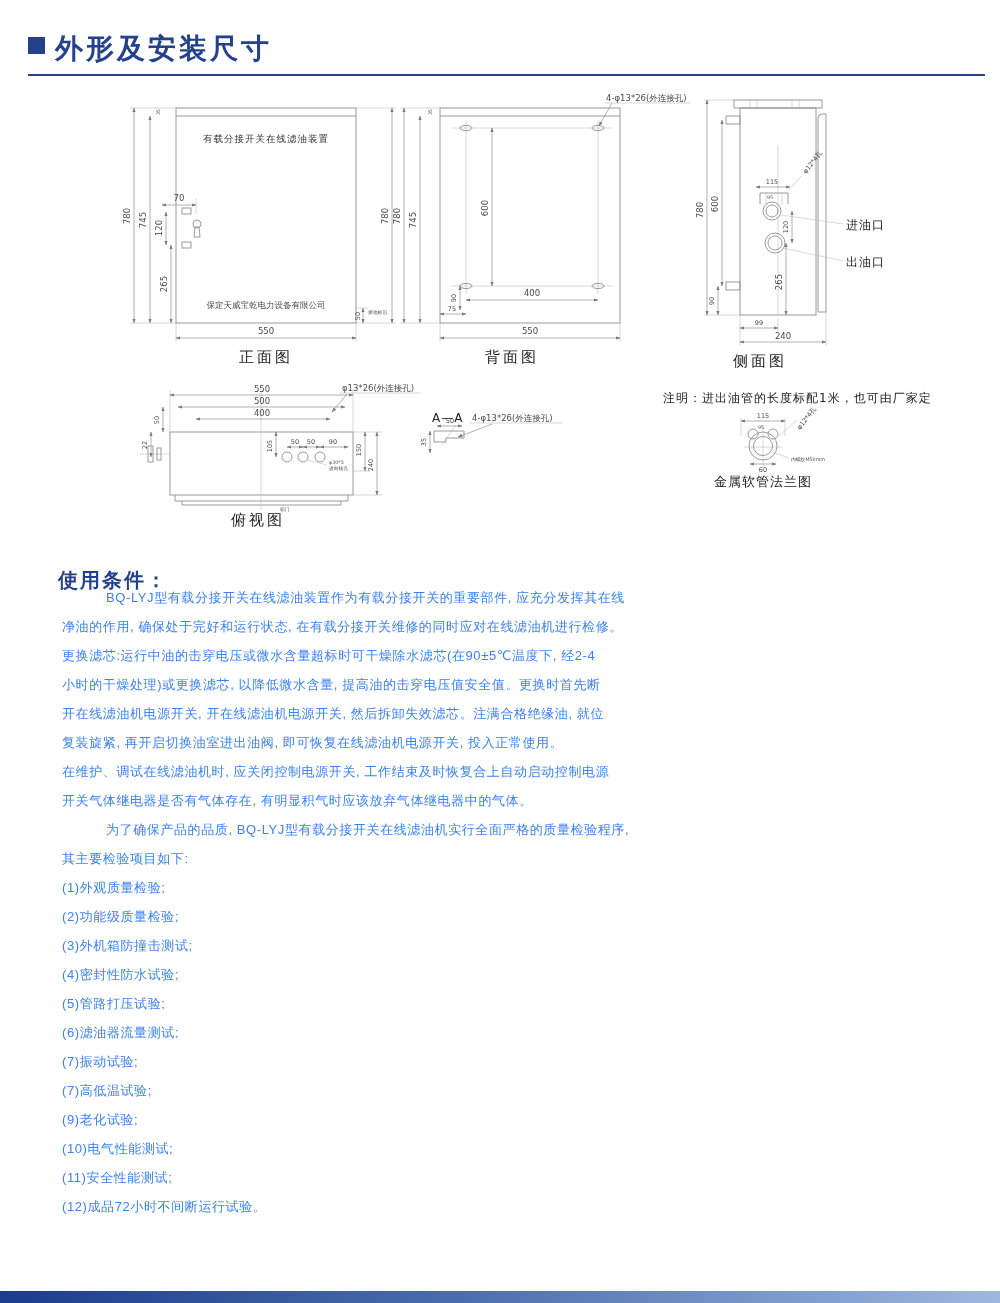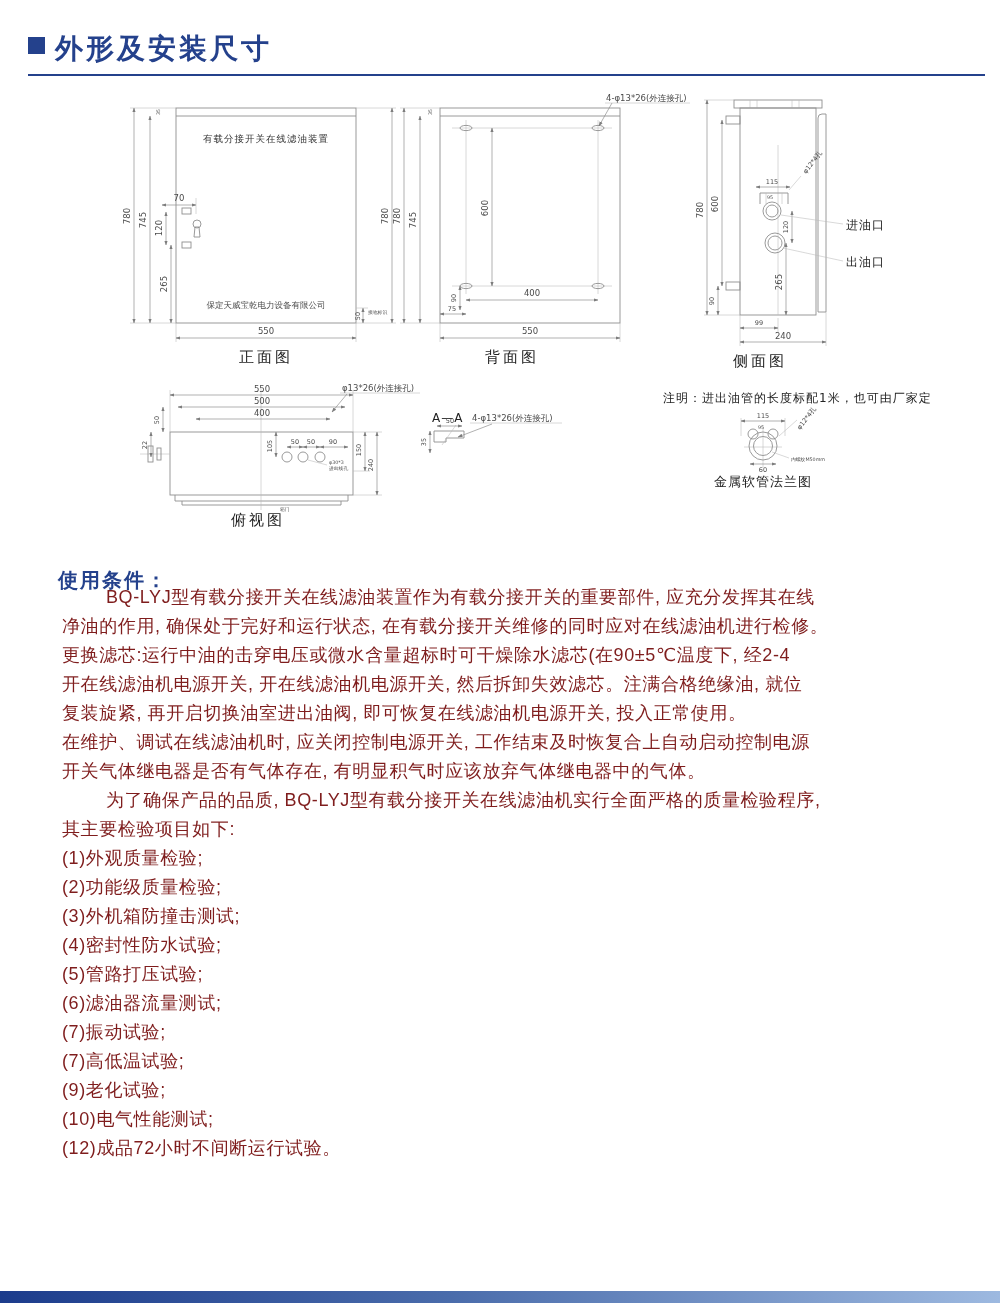--- a/index.html
+++ b/index.html
@@ -3,21 +3,21 @@
 <meta charset="utf-8">
 <style>
   html,body{margin:0;padding:0;background:#fff;}
   body{width:1000px;height:1303px;position:relative;overflow:hidden;
        font-family:"Liberation Sans","DejaVu Sans",sans-serif;color:#111;}
   .hdr-sq{position:absolute;left:28px;top:37px;width:17px;height:17px;background:#24418c;}
   .hdr-title{position:absolute;left:55px;top:30px;font-size:28px;font-weight:bold;color:#24418c;letter-spacing:3px;}
   .hdr-line{position:absolute;left:28px;top:74px;width:957px;height:2px;background:#24418c;}
   .drawing-wrap{position:absolute;left:0;top:90px;width:1000px;height:460px;}
   .sec-head{position:absolute;left:58px;top:545px;font-size:20px;font-weight:bold;color:#24418c;letter-spacing:2px;margin-top:22px;}
-  .bodytext{position:absolute;left:62px;top:583px;width:900px;font-size:18px;line-height:29px;letter-spacing:0.6px;color:#7f1d1d;}
+  .bodytext{position:absolute;left:62px;top:583px;width:900px;font-size:13px;line-height:29px;letter-spacing:0.6px;color:#3b82f6;}
   .bodytext .ln{white-space:nowrap;}
   .bodytext .ind{padding-left:44px;}
   .footer-bar{position:absolute;left:0;top:1291px;width:1000px;height:12px;
       background:linear-gradient(to right,#1c3c8c,#4a6cab 45%,#9db9e0);}
   
   svg text{fill:#4a4a4a;font-family:"DejaVu Sans",sans-serif;}
   .sln{stroke:#8f8f8f;stroke-width:0.9;fill:none;}
   .thin{stroke:#b9b9b9;stroke-width:0.55;fill:none;}
   .dim{stroke:#8f8f8f;stroke-width:0.7;fill:none;}
   .dt{font-size:8.5px;}
@@ -251,32 +251,34 @@
   </g>
 </svg>
 </div>
 
 <div class="sec-head">使用条件：</div>
 
 <div class="bodytext">
   <div class="ln ind">BQ-LYJ型有载分接开关在线滤油装置作为有载分接开关的重要部件, 应充分发挥其在线</div>
   <div class="ln">净油的作用, 确保处于完好和运行状态, 在有载分接开关维修的同时应对在线滤油机进行检修。</div>
   <div class="ln">更换滤芯:运行中油的击穿电压或微水含量超标时可干燥除水滤芯(在90±5℃温度下, 经2-4</div>
+  <div class="ln">小时的干燥处理)或更换滤芯, 以降低微水含量, 提高油的击穿电压值安全值。更换时首先断</div>
   <div class="ln">开在线滤油机电源开关, 开在线滤油机电源开关, 然后拆卸失效滤芯。注满合格绝缘油, 就位</div>
   <div class="ln">复装旋紧, 再开启切换油室进出油阀, 即可恢复在线滤油机电源开关, 投入正常使用。</div>
   <div class="ln">在维护、调试在线滤油机时, 应关闭控制电源开关, 工作结束及时恢复合上自动启动控制电源</div>
   <div class="ln">开关气体继电器是否有气体存在, 有明显积气时应该放弃气体继电器中的气体。</div>
   <div class="ln ind">为了确保产品的品质, BQ-LYJ型有载分接开关在线滤油机实行全面严格的质量检验程序,</div>
   <div class="ln">其主要检验项目如下:</div>
   <div class="ln">(1)外观质量检验;</div>
   <div class="ln">(2)功能级质量检验;</div>
   <div class="ln">(3)外机箱防撞击测试;</div>
   <div class="ln">(4)密封性防水试验;</div>
   <div class="ln">(5)管路打压试验;</div>
   <div class="ln">(6)滤油器流量测试;</div>
   <div class="ln">(7)振动试验;</div>
   <div class="ln">(7)高低温试验;</div>
   <div class="ln">(9)老化试验;</div>
   <div class="ln">(10)电气性能测试;</div>
+  <div class="ln">(11)安全性能测试;</div>
   <div class="ln">(12)成品72小时不间断运行试验。</div>
 </div>
 
 <div class="footer-bar"></div>
 
 </body></html>

